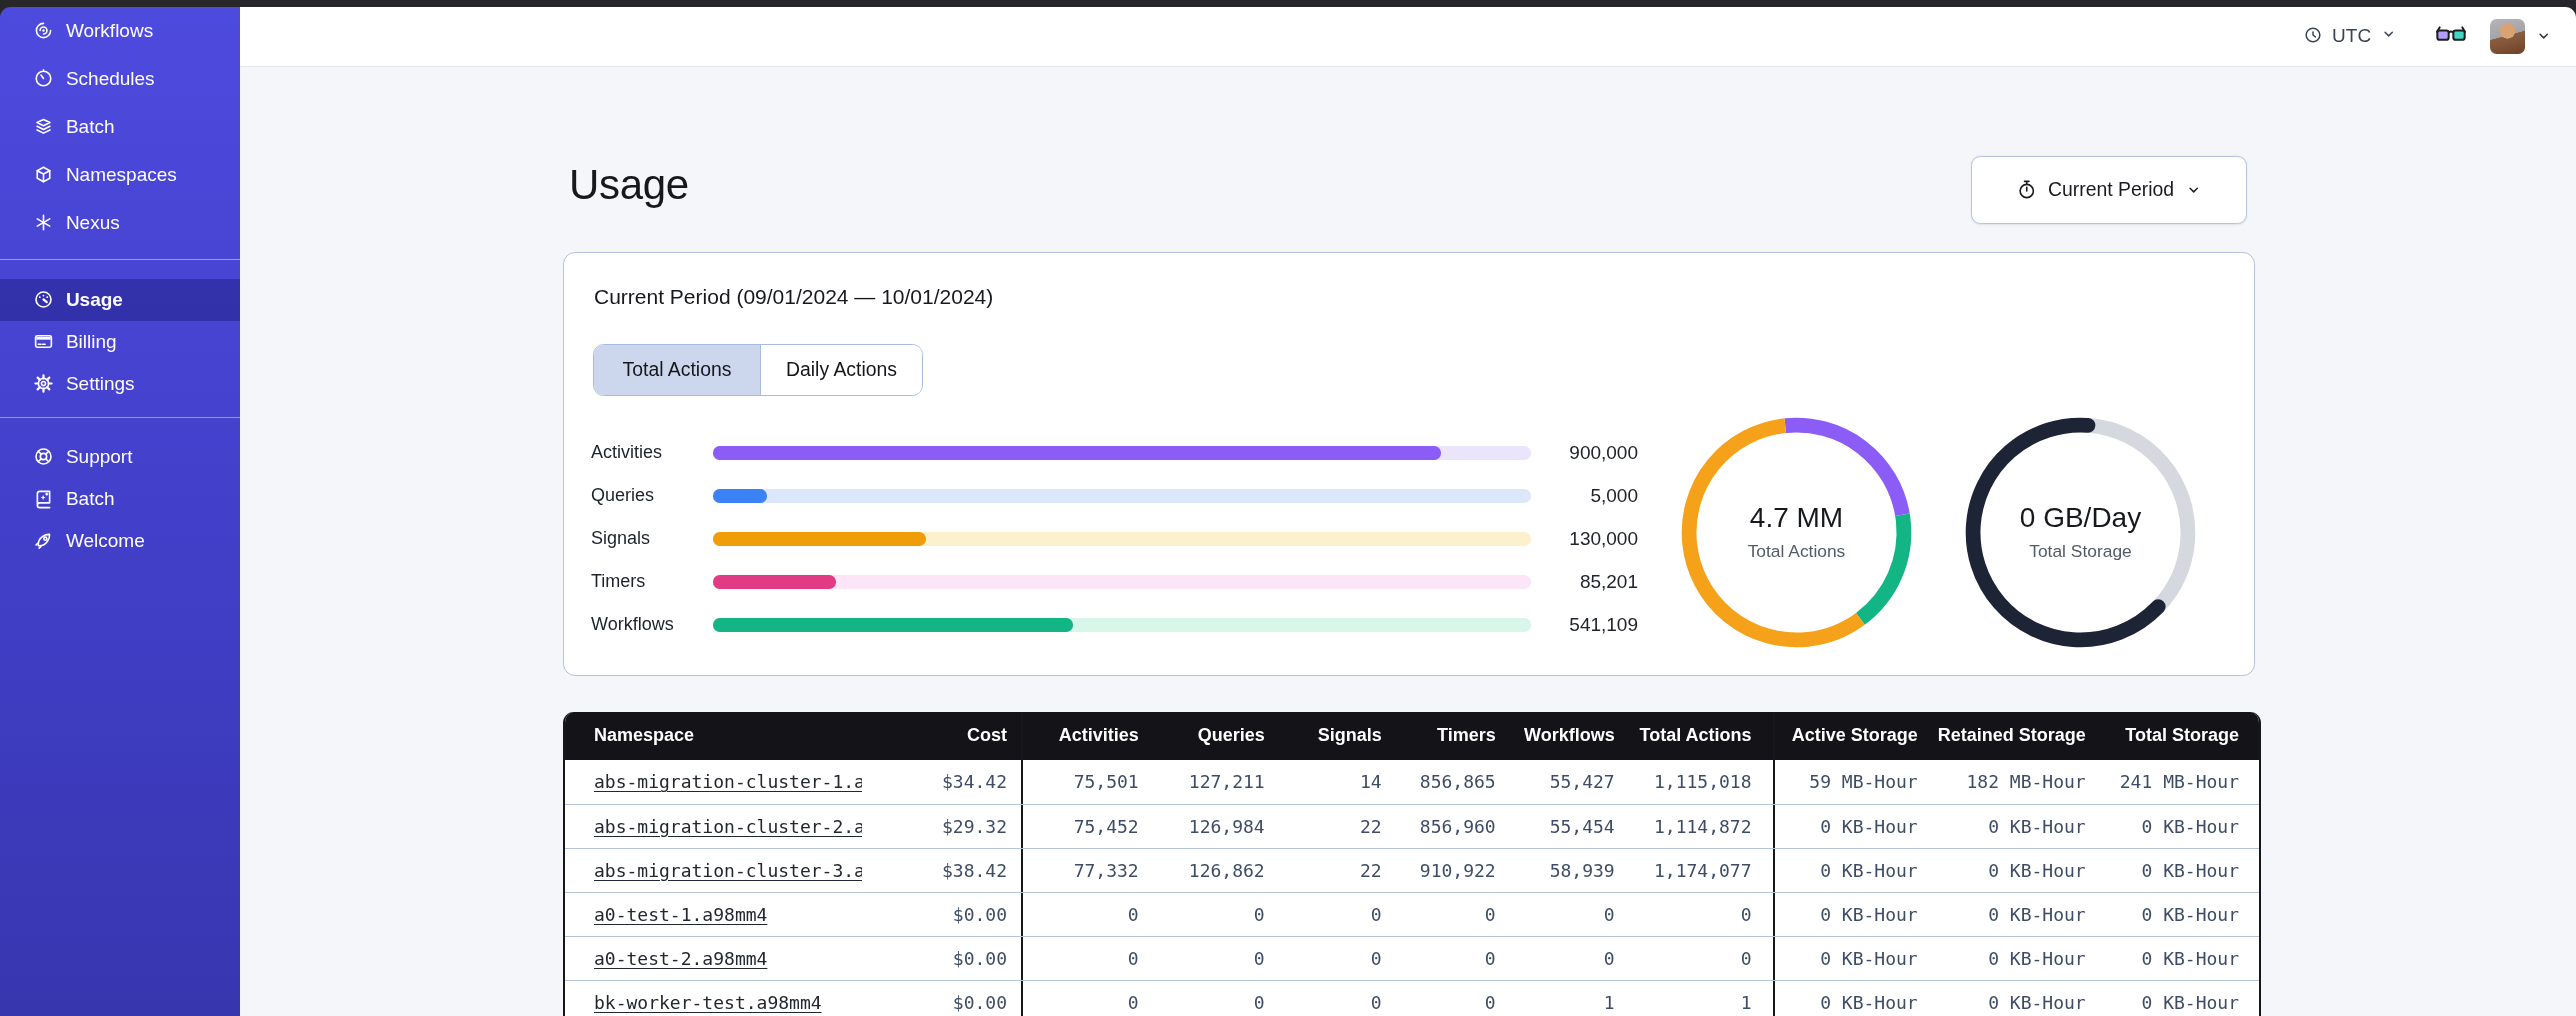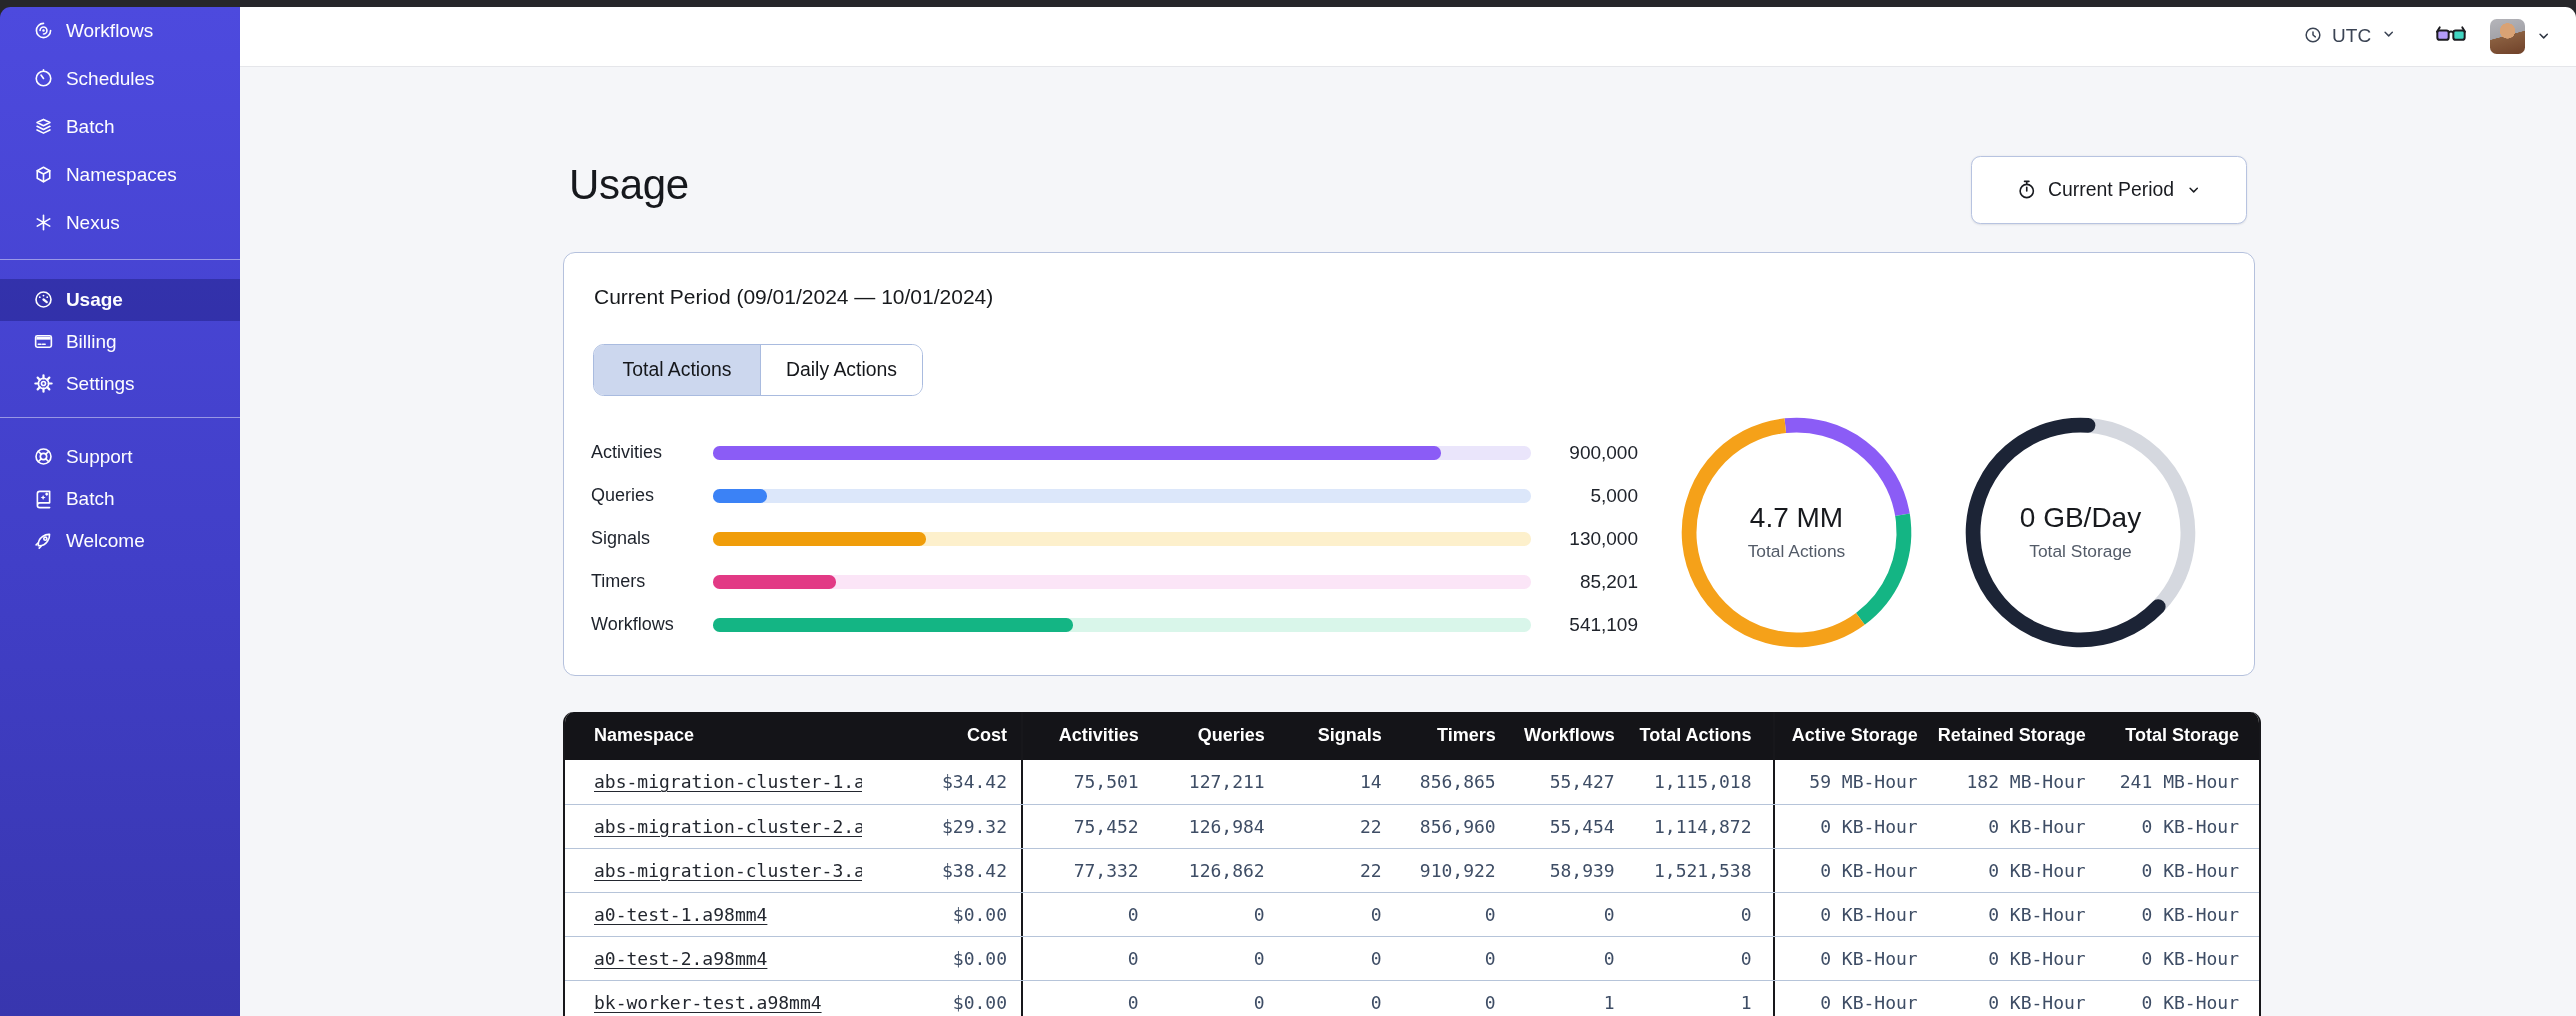--- a/index.html
+++ b/index.html
@@ -383,21 +383,21 @@
             <div class="t-row">
               <div class="t-cell  " style="width:297px;padding-left:29px;">
                 <a class="ns-link">abs-migration-cluster-3.a98mm4</a>
               </div>
               <div class="t-cell right vdiv" style="width:161px;padding-right:14px;">$38.42</div>
               <div class="t-cell right " style="width:117px;padding-right:1.3px;">77,332</div>
               <div class="t-cell right " style="width:126px;padding-right:1.3px;">126,862</div>
               <div class="t-cell right " style="width:117px;padding-right:1.3px;">22</div>
               <div class="t-cell right " style="width:114px;padding-right:1.3px;">910,922</div>
               <div class="t-cell right " style="width:119px;padding-right:1.3px;">58,939</div>
-              <div class="t-cell right vdiv" style="width:159px;padding-right:21.5px;">1,521,538</div>
+              <div class="t-cell right vdiv" style="width:159px;padding-right:21.5px;">1,174,077</div>
               <div class="t-cell right " style="width:144px;padding-right:1.3px;">0 KB-Hour</div>
               <div class="t-cell right " style="width:168px;padding-right:1.3px;">0 KB-Hour</div>
               <div class="t-cell right " style="width:172px;padding-right:20px;">0 KB-Hour</div>
             </div>
             <div class="t-row">
               <div class="t-cell  " style="width:297px;padding-left:29px;">
                 <a class="ns-link">a0-test-1.a98mm4</a>
               </div>
               <div class="t-cell right vdiv" style="width:161px;padding-right:14px;">$0.00</div>
               <div class="t-cell right " style="width:117px;padding-right:1.3px;">0</div>

